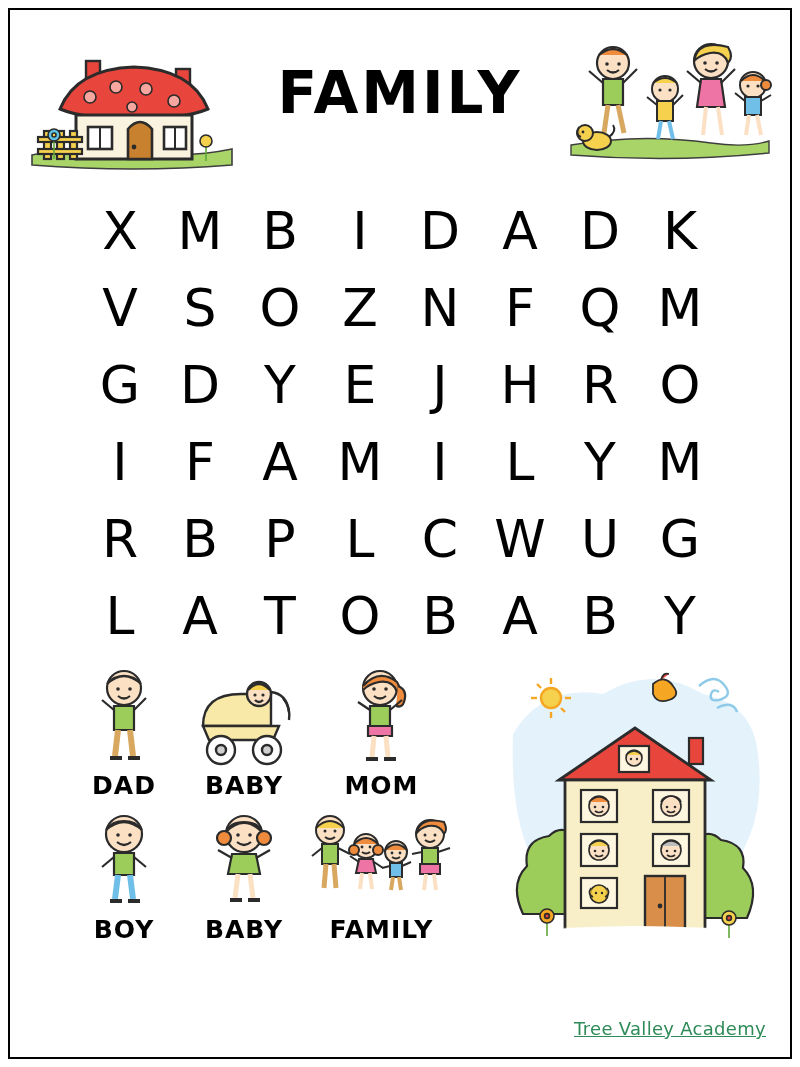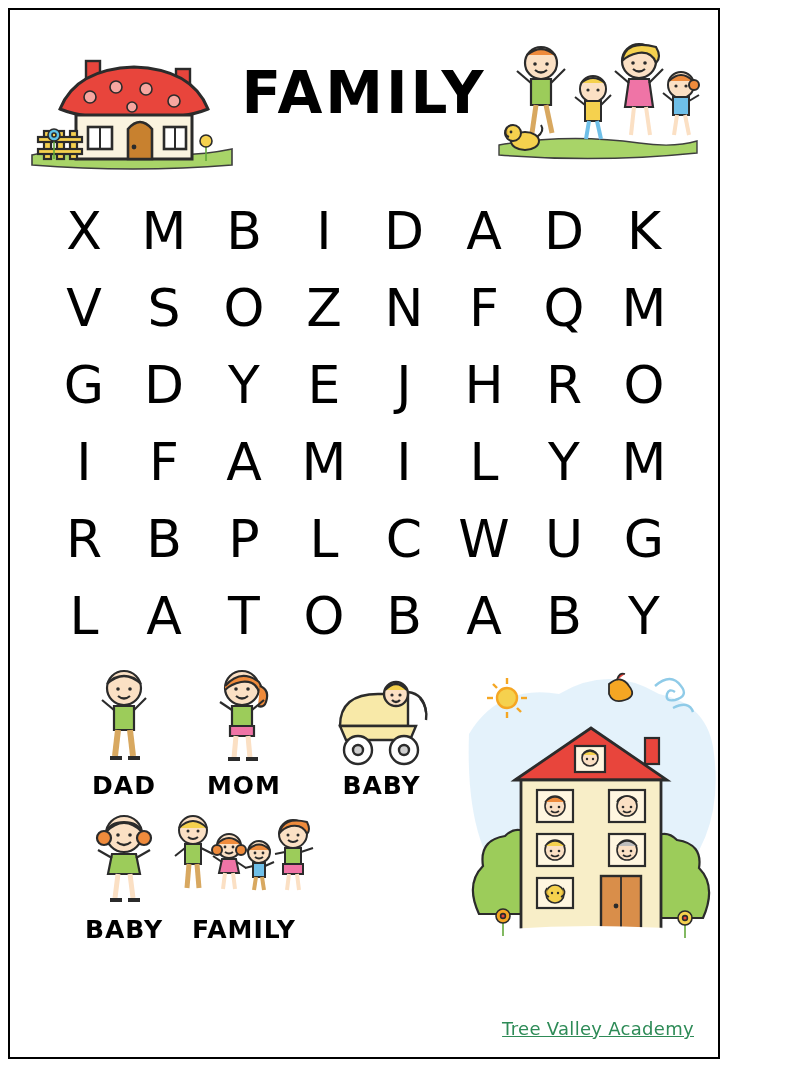--- a/index.html
+++ b/index.html
@@ -12,21 +12,21 @@
     width: 800px;
     height: 1067px;
     font-family: "Liberation Sans", sans-serif;
     position: relative;
     overflow: hidden;
   }
   .page {
     position: absolute;
     left: 8px;
     top: 8px;
-    width: 712px;
+    width: 784px;
     height: 1051px;
     border: 2px solid #000;
     background: #fff;
     overflow: hidden;
   }
 
   
   .header {
     position: relative;
     height: 170px;
@@ -334,20 +334,43 @@
               <path d="M50 46 l-12 -10"></path>
               <path d="M70 46 l12 -12"></path>
               <path d="M54 66 l-3 26" stroke="#d8a860" stroke-width="6"></path>
               <path d="M66 66 l3 26" stroke="#d8a860" stroke-width="6"></path>
               <path d="M46 94 h12" stroke-width="4"></path>
               <path d="M64 94 h12" stroke-width="4"></path>
             </g>
           </svg>
         </div>
         <div class="word-label">DAD</div>
+      </div>
+
+      <div class="word-item">
+        <div class="word-art wide">
+          <svg viewBox="0 0 155 105" width="155" height="105">
+            <g stroke="#2b2b2b" stroke-width="2.4" fill="none">
+              <path d="M36 62 q0 -32 38 -32 l30 0 l0 32 z" fill="#f8e9a8"></path>
+              <path d="M36 62 h76 l-6 14 h-64 z" fill="#f8e9a8"></path>
+              <path d="M104 28 q16 2 18 20"></path>
+              <circle cx="92" cy="30" r="12" fill="#fbe0c4"></circle>
+              <path d="M81 26 q11 -12 22 0" fill="#f5d14e"></path>
+              <circle cx="88" cy="31" r="1.6" fill="#2b2b2b" stroke="none"></circle>
+              <circle cx="96" cy="31" r="1.6" fill="#2b2b2b" stroke="none"></circle>
+              <path d="M88 36 q4 4 8 0"></path>
+              <path d="M116 34 q8 10 6 22"></path>
+              <circle cx="54" cy="86" r="14" fill="#ffffff"></circle>
+              <circle cx="54" cy="86" r="5" fill="#cfcfcf"></circle>
+              <circle cx="100" cy="86" r="14" fill="#ffffff"></circle>
+              <circle cx="100" cy="86" r="5" fill="#cfcfcf"></circle>
+            </g>
+          </svg>
+        </div>
+        <div class="word-label">BABY</div>
       </div>
 
       <div class="word-item">
         <div class="word-art">
           <svg viewBox="0 0 120 105" width="120" height="105">
             <g stroke="#2b2b2b" stroke-width="2.2" fill="none">
               <circle cx="58" cy="24" r="17" fill="#fbe0c4"></circle>
               <path d="M41 22 q16 -18 34 -4 q4 6 0 10 q-4 -12 -18 -10 q-10 2 -16 8" fill="#ef8b3c"></path>
               <path d="M76 22 q10 4 6 16 q-2 6 -8 4" fill="#ef8b3c"></path>
               <circle cx="52" cy="25" r="1.8" fill="#2b2b2b" stroke="none"></circle>
@@ -361,42 +384,40 @@
               <path d="M64 72 l2 22" stroke="#fbe0c4" stroke-width="5"></path>
               <path d="M44 95 h12" stroke-width="4"></path>
               <path d="M62 95 h12" stroke-width="4"></path>
             </g>
           </svg>
         </div>
         <div class="word-label">MOM</div>
       </div>
 
       <div class="word-item">
-        <div class="word-art wide">
-          <svg viewBox="0 0 155 105" width="155" height="105">
-            <g stroke="#2b2b2b" stroke-width="2.4" fill="none">
-              <path d="M36 62 q0 -32 38 -32 l30 0 l0 32 z" fill="#f8e9a8"></path>
-              <path d="M36 62 h76 l-6 14 h-64 z" fill="#f8e9a8"></path>
-              <path d="M104 28 q16 2 18 20"></path>
-              <circle cx="92" cy="30" r="12" fill="#fbe0c4"></circle>
-              <path d="M81 26 q11 -12 22 0" fill="#f5d14e"></path>
-              <circle cx="88" cy="31" r="1.6" fill="#2b2b2b" stroke="none"></circle>
-              <circle cx="96" cy="31" r="1.6" fill="#2b2b2b" stroke="none"></circle>
-              <path d="M88 36 q4 4 8 0"></path>
-              <path d="M116 34 q8 10 6 22"></path>
-              <circle cx="54" cy="86" r="14" fill="#ffffff"></circle>
-              <circle cx="54" cy="86" r="5" fill="#cfcfcf"></circle>
-              <circle cx="100" cy="86" r="14" fill="#ffffff"></circle>
-              <circle cx="100" cy="86" r="5" fill="#cfcfcf"></circle>
+        <div class="word-art">
+          <svg viewBox="0 0 120 105" width="120" height="105">
+            <g stroke="#2b2b2b" stroke-width="2.2" fill="none">
+              <circle cx="60" cy="26" r="18" fill="#fbe0c4"></circle>
+              <path d="M42 22 q18 -16 36 0 q-6 -9 -18 -9 q-12 0 -18 9" fill="#ef8b3c"></path>
+              <circle cx="54" cy="27" r="1.8" fill="#2b2b2b" stroke="none"></circle>
+              <circle cx="66" cy="27" r="1.8" fill="#2b2b2b" stroke="none"></circle>
+              <path d="M53 34 q7 6 14 0"></path>
+              <path d="M50 45 h20 v22 h-20 z" fill="#9ccc5a"></path>
+              <path d="M50 49 l-12 10"></path>
+              <path d="M70 49 l12 10"></path>
+              <path d="M54 67 l-3 24" stroke="#6fbfe8" stroke-width="6"></path>
+              <path d="M66 67 l3 24" stroke="#6fbfe8" stroke-width="6"></path>
+              <path d="M46 93 h12" stroke-width="4"></path>
+              <path d="M64 93 h12" stroke-width="4"></path>
             </g>
           </svg>
         </div>
-        <div class="word-label">BABY</div>
+        <div class="word-label">BOY</div>
       </div>
-
 
       <div class="word-item">
         <div class="word-art">
           <svg viewBox="0 0 120 105" width="120" height="105">
             <g stroke="#2b2b2b" stroke-width="2.2" fill="none">
               <circle cx="60" cy="26" r="18" fill="#fbe0c4"></circle>
               <path d="M42 24 q18 -18 36 0 q-4 -10 -18 -10 q-14 0 -18 10" fill="#ef8b3c"></path>
               <circle cx="40" cy="30" r="7" fill="#ef8b3c"></circle>
               <circle cx="80" cy="30" r="7" fill="#ef8b3c"></circle>
               <circle cx="54" cy="27" r="1.8" fill="#2b2b2b" stroke="none"></circle>

